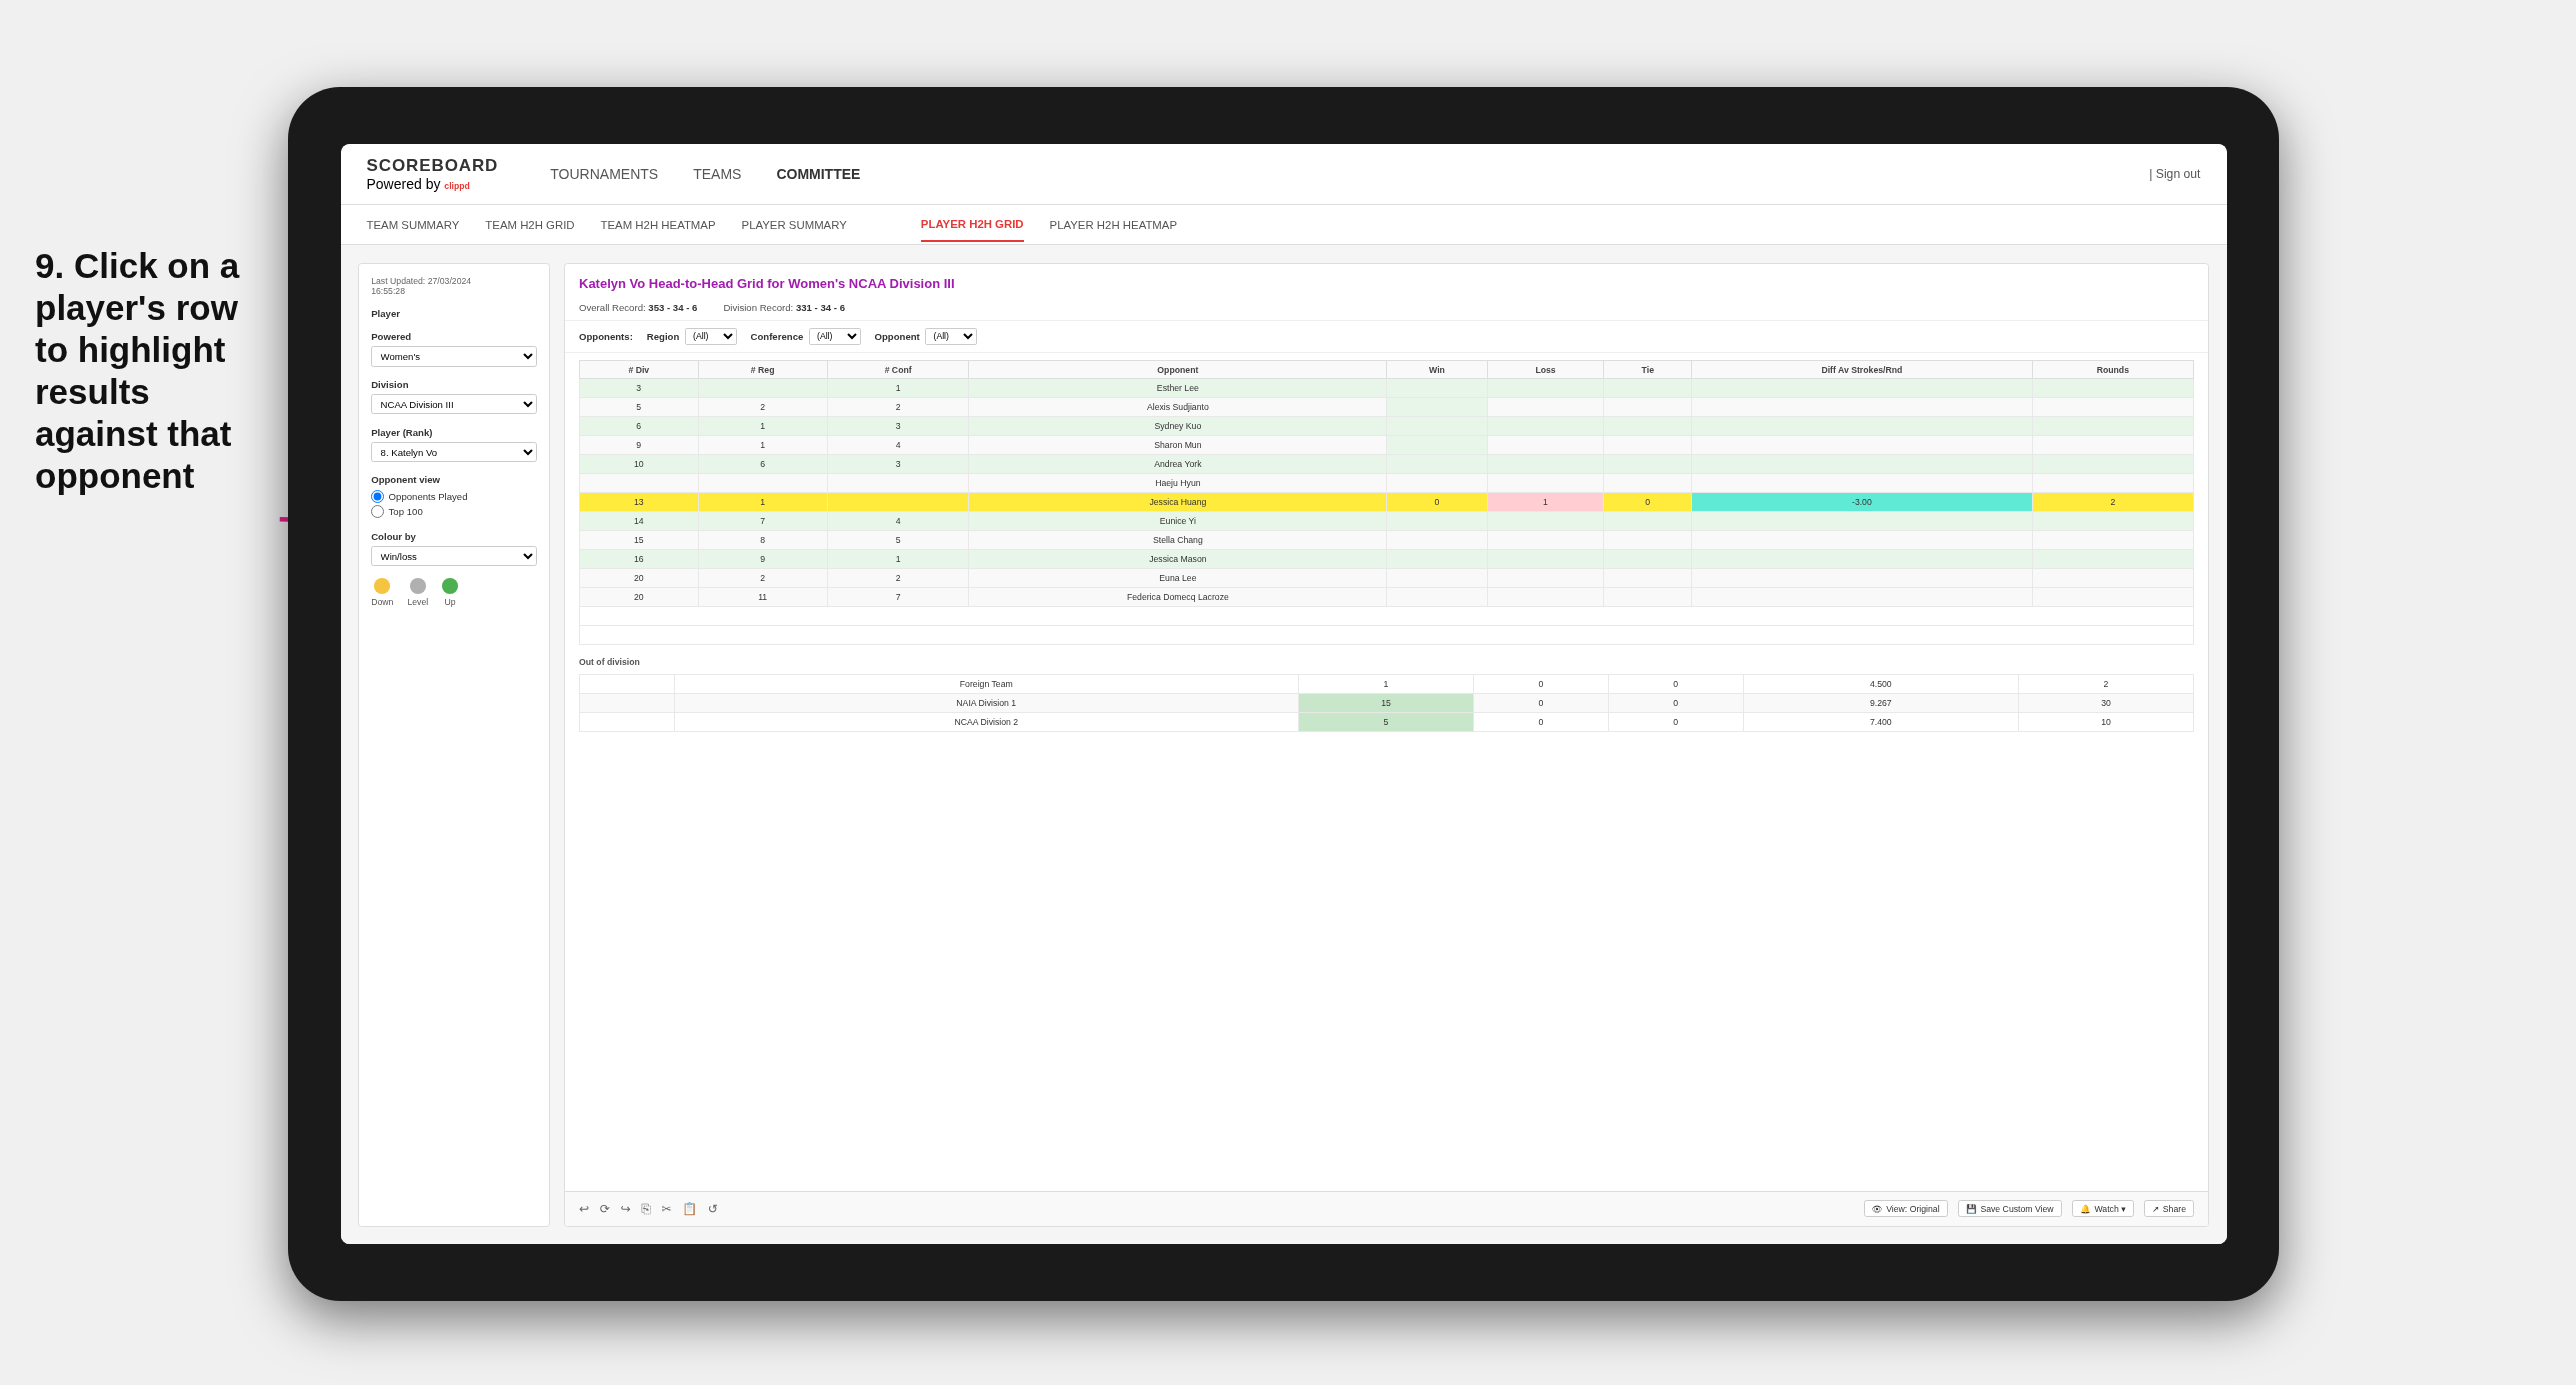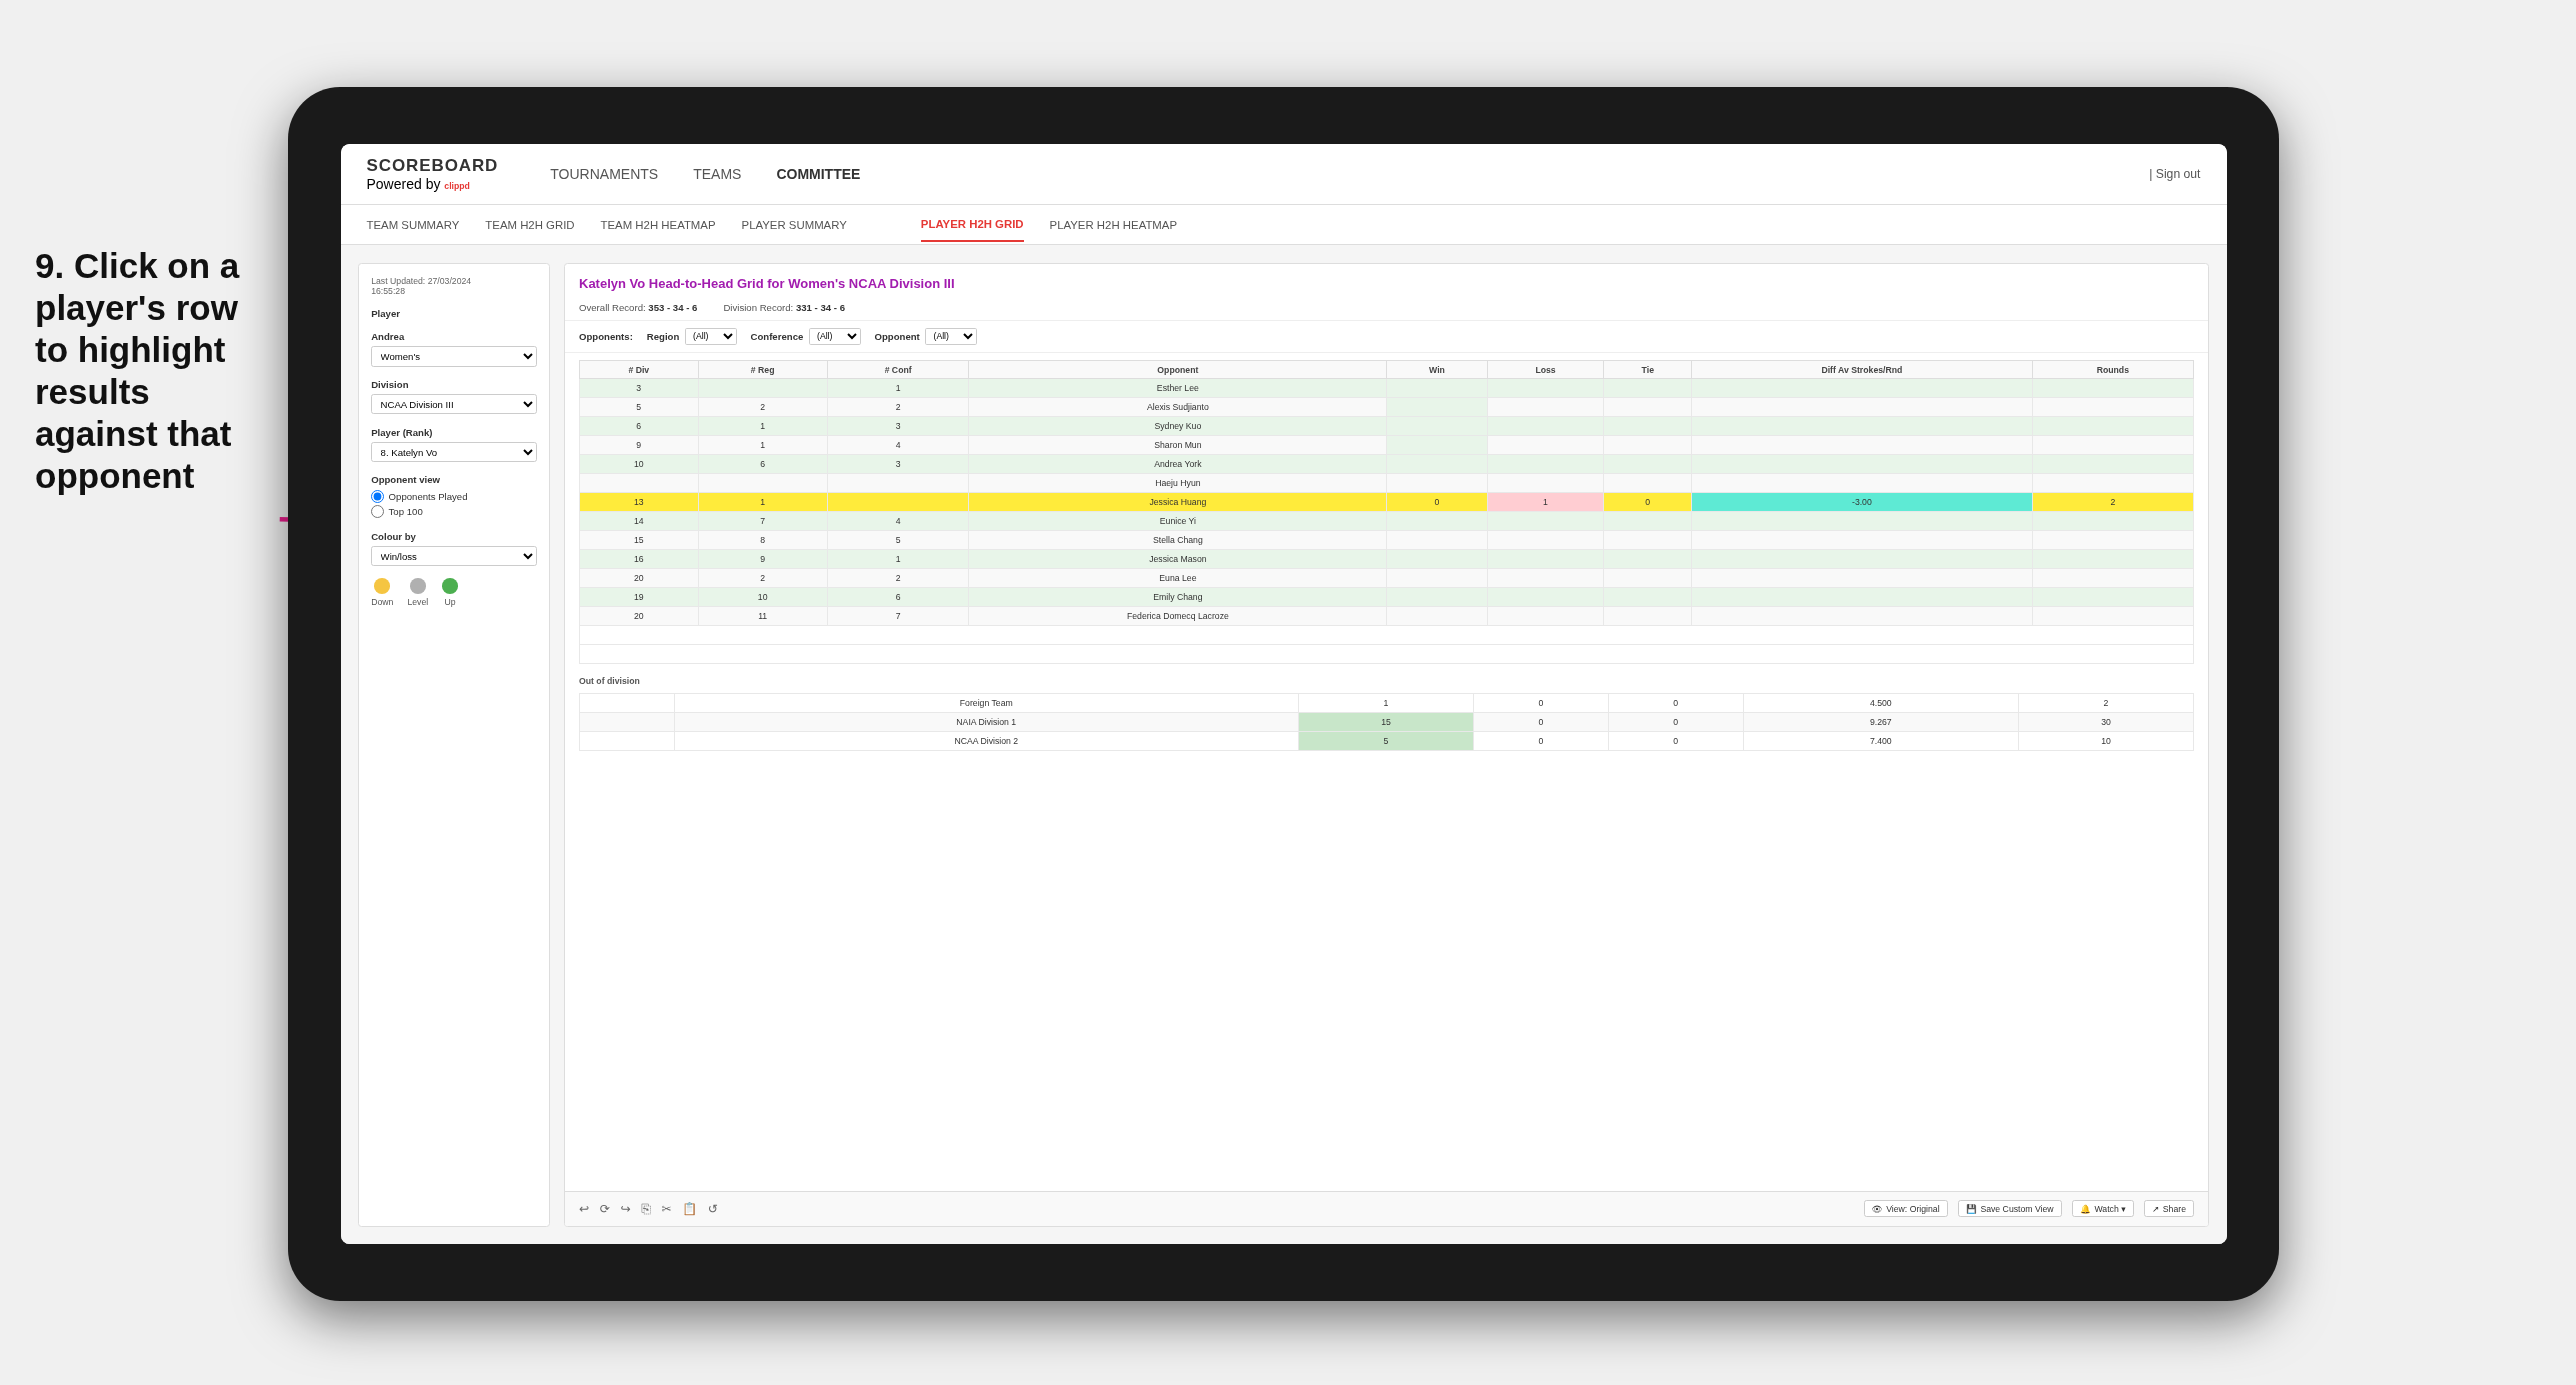--- a/index.html
+++ b/index.html
@@ -415,21 +415,21 @@
         <div class="last-updated">
           <div>Last Updated: 27/03/2024</div>
           <div>16:55:28</div>
         </div>
 
         <div class="panel-section">
           <div class="panel-label">Player</div>
         </div>
 
         <div class="panel-section">
-          <div class="panel-label">Andrea</div>
+          <div class="panel-label">Powered</div>
           <select class="panel-select">
             <option>Women's</option>
           </select>
         </div>
 
         <div class="panel-section">
           <div class="panel-label">Division</div>
           <select class="panel-select">
             <option>NCAA Division III</option>
           </select>
@@ -639,31 +639,20 @@
                 <td></td>
                 <td></td>
                 <td></td>
                 <td></td>
               </tr>
               <tr style="background:#f9f9f9;">
                 <td>20</td>
                 <td>2</td>
                 <td>2</td>
                 <td class="td-opponent">Euna Lee</td>
-                <td></td>
-                <td></td>
-                <td></td>
-                <td></td>
-                <td></td>
-              </tr>
-              <tr style="background:#e8f5e9;">
-                <td>19</td>
-                <td>10</td>
-                <td>6</td>
-                <td class="td-opponent">Emily Chang</td>
                 <td></td>
                 <td></td>
                 <td></td>
                 <td></td>
                 <td></td>
               </tr>
               <tr style="background:#f9f9f9;">
                 <td>20</td>
                 <td>11</td>
                 <td>7</td>

